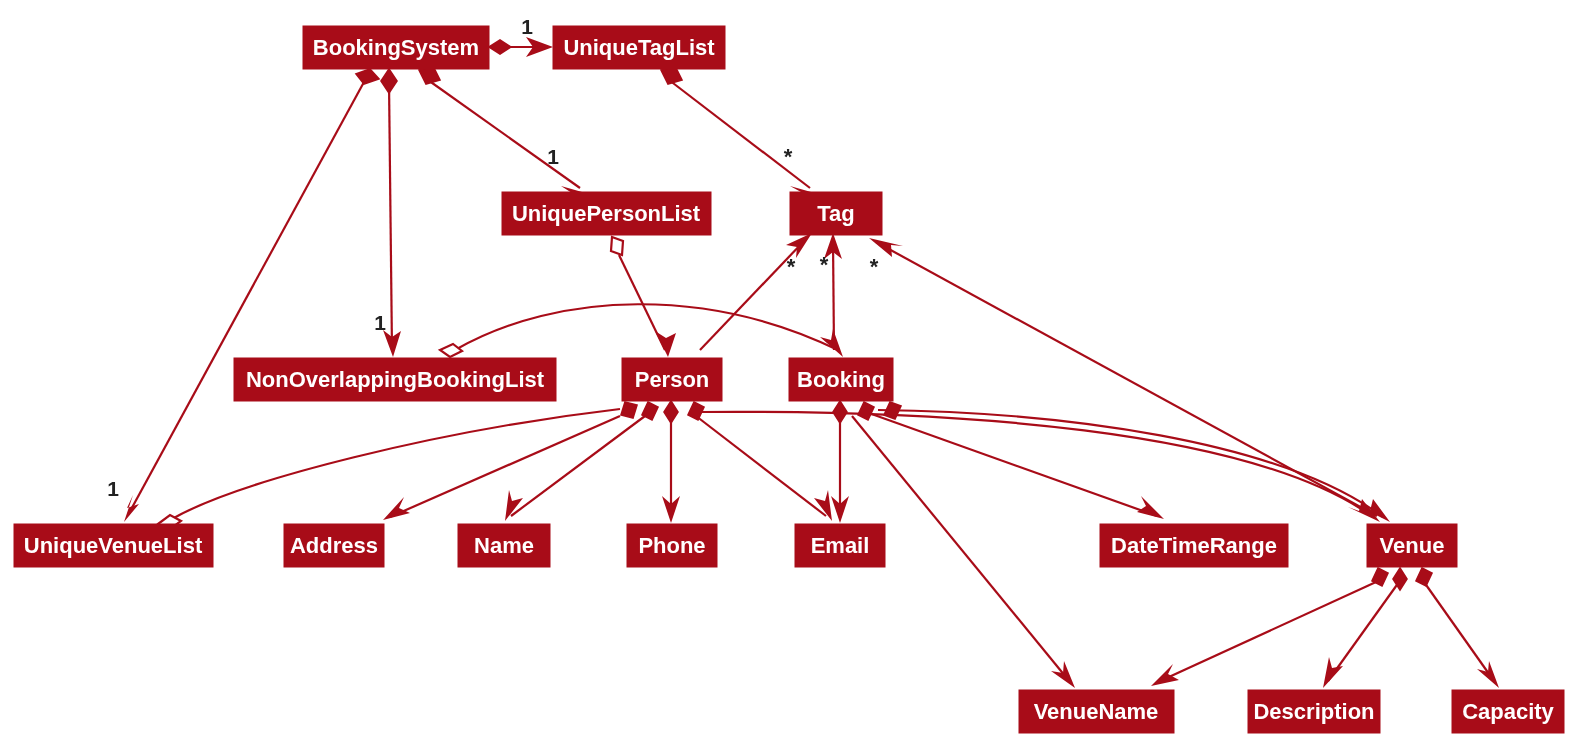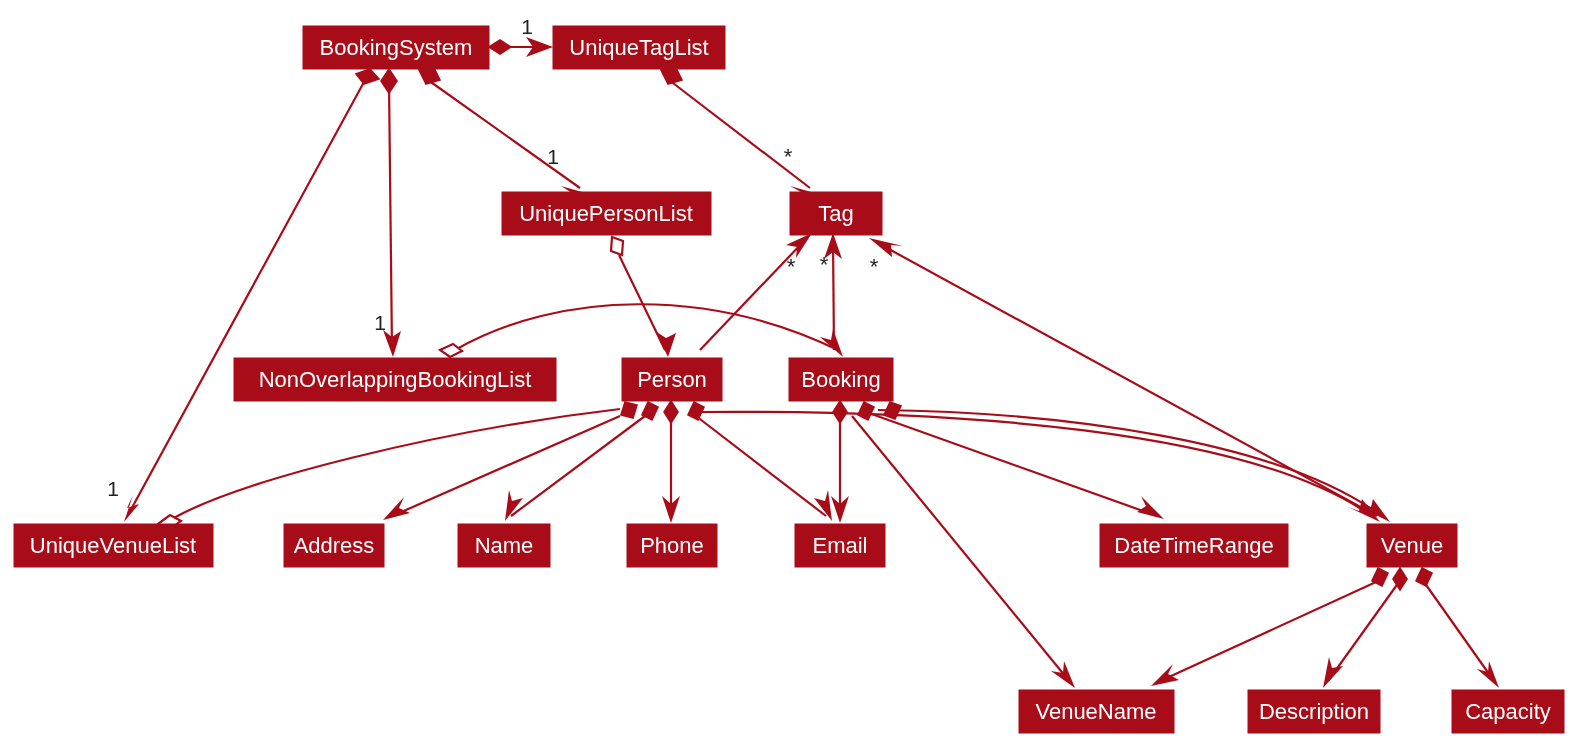--- a/index.html
+++ b/index.html
@@ -12,20 +12,21 @@
     width: 1585px;
     height: 752px;
     overflow: hidden;
     font-family: "Liberation Sans", sans-serif;
   }
   #diagram-root {
     position: relative;
     width: 1585px;
     height: 752px;
     background: #ffffff;
+    font-weight: bold;
   }
   svg#uml {
     display: block;
     width: 1585px;
     height: 752px;
   }
   .cls-box {
     fill: #A80C18;
     stroke: #A80C18;
     stroke-width: 1;

